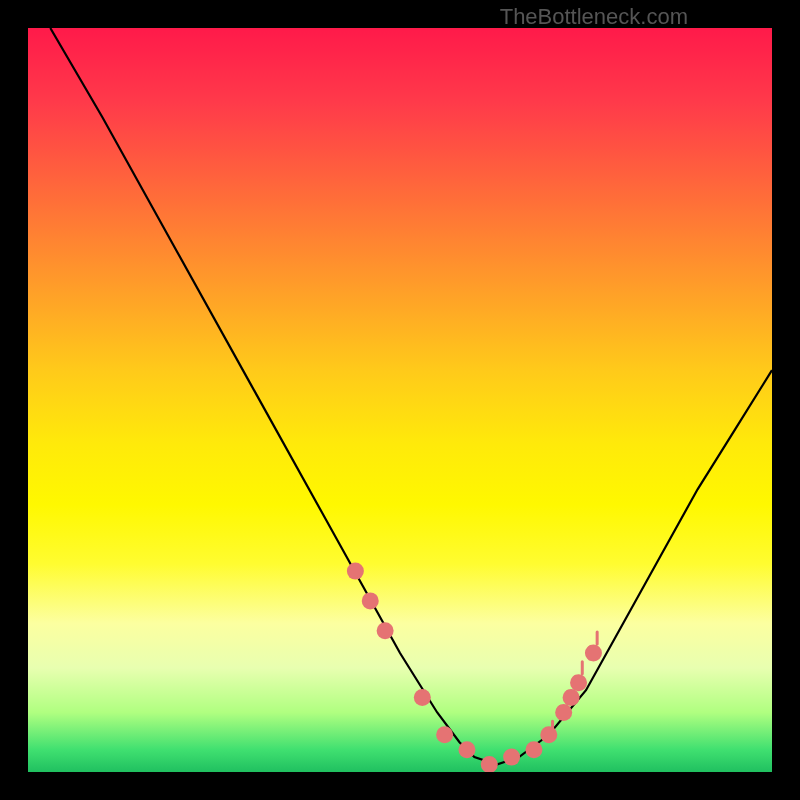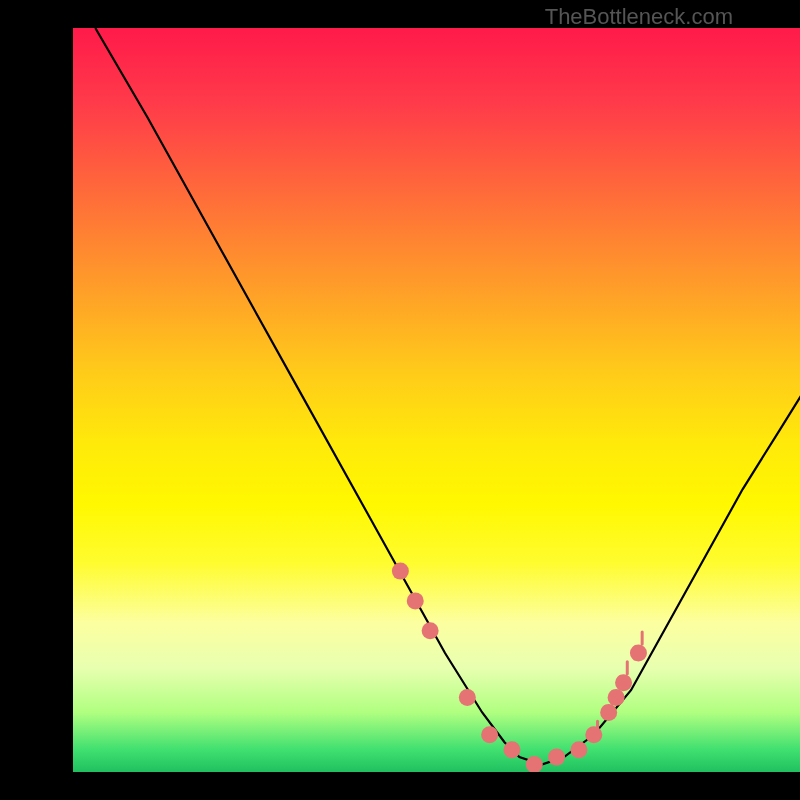--- a/index.html
+++ b/index.html
@@ -9,21 +9,20 @@
     width: 800px;
     height: 800px;
     overflow: hidden;
     font-family: Arial, sans-serif;
   }
   .container {
     position: relative;
     width: 700px;
     height: 800px;
     background: #000;
-    margin-left: 45px;
   }
   .watermark {
     position: absolute;
     top: 4px;
     right: 12px;
     color: #555;
     font-size: 22px;
     font-weight: 500;
     z-index: 10;
   }

